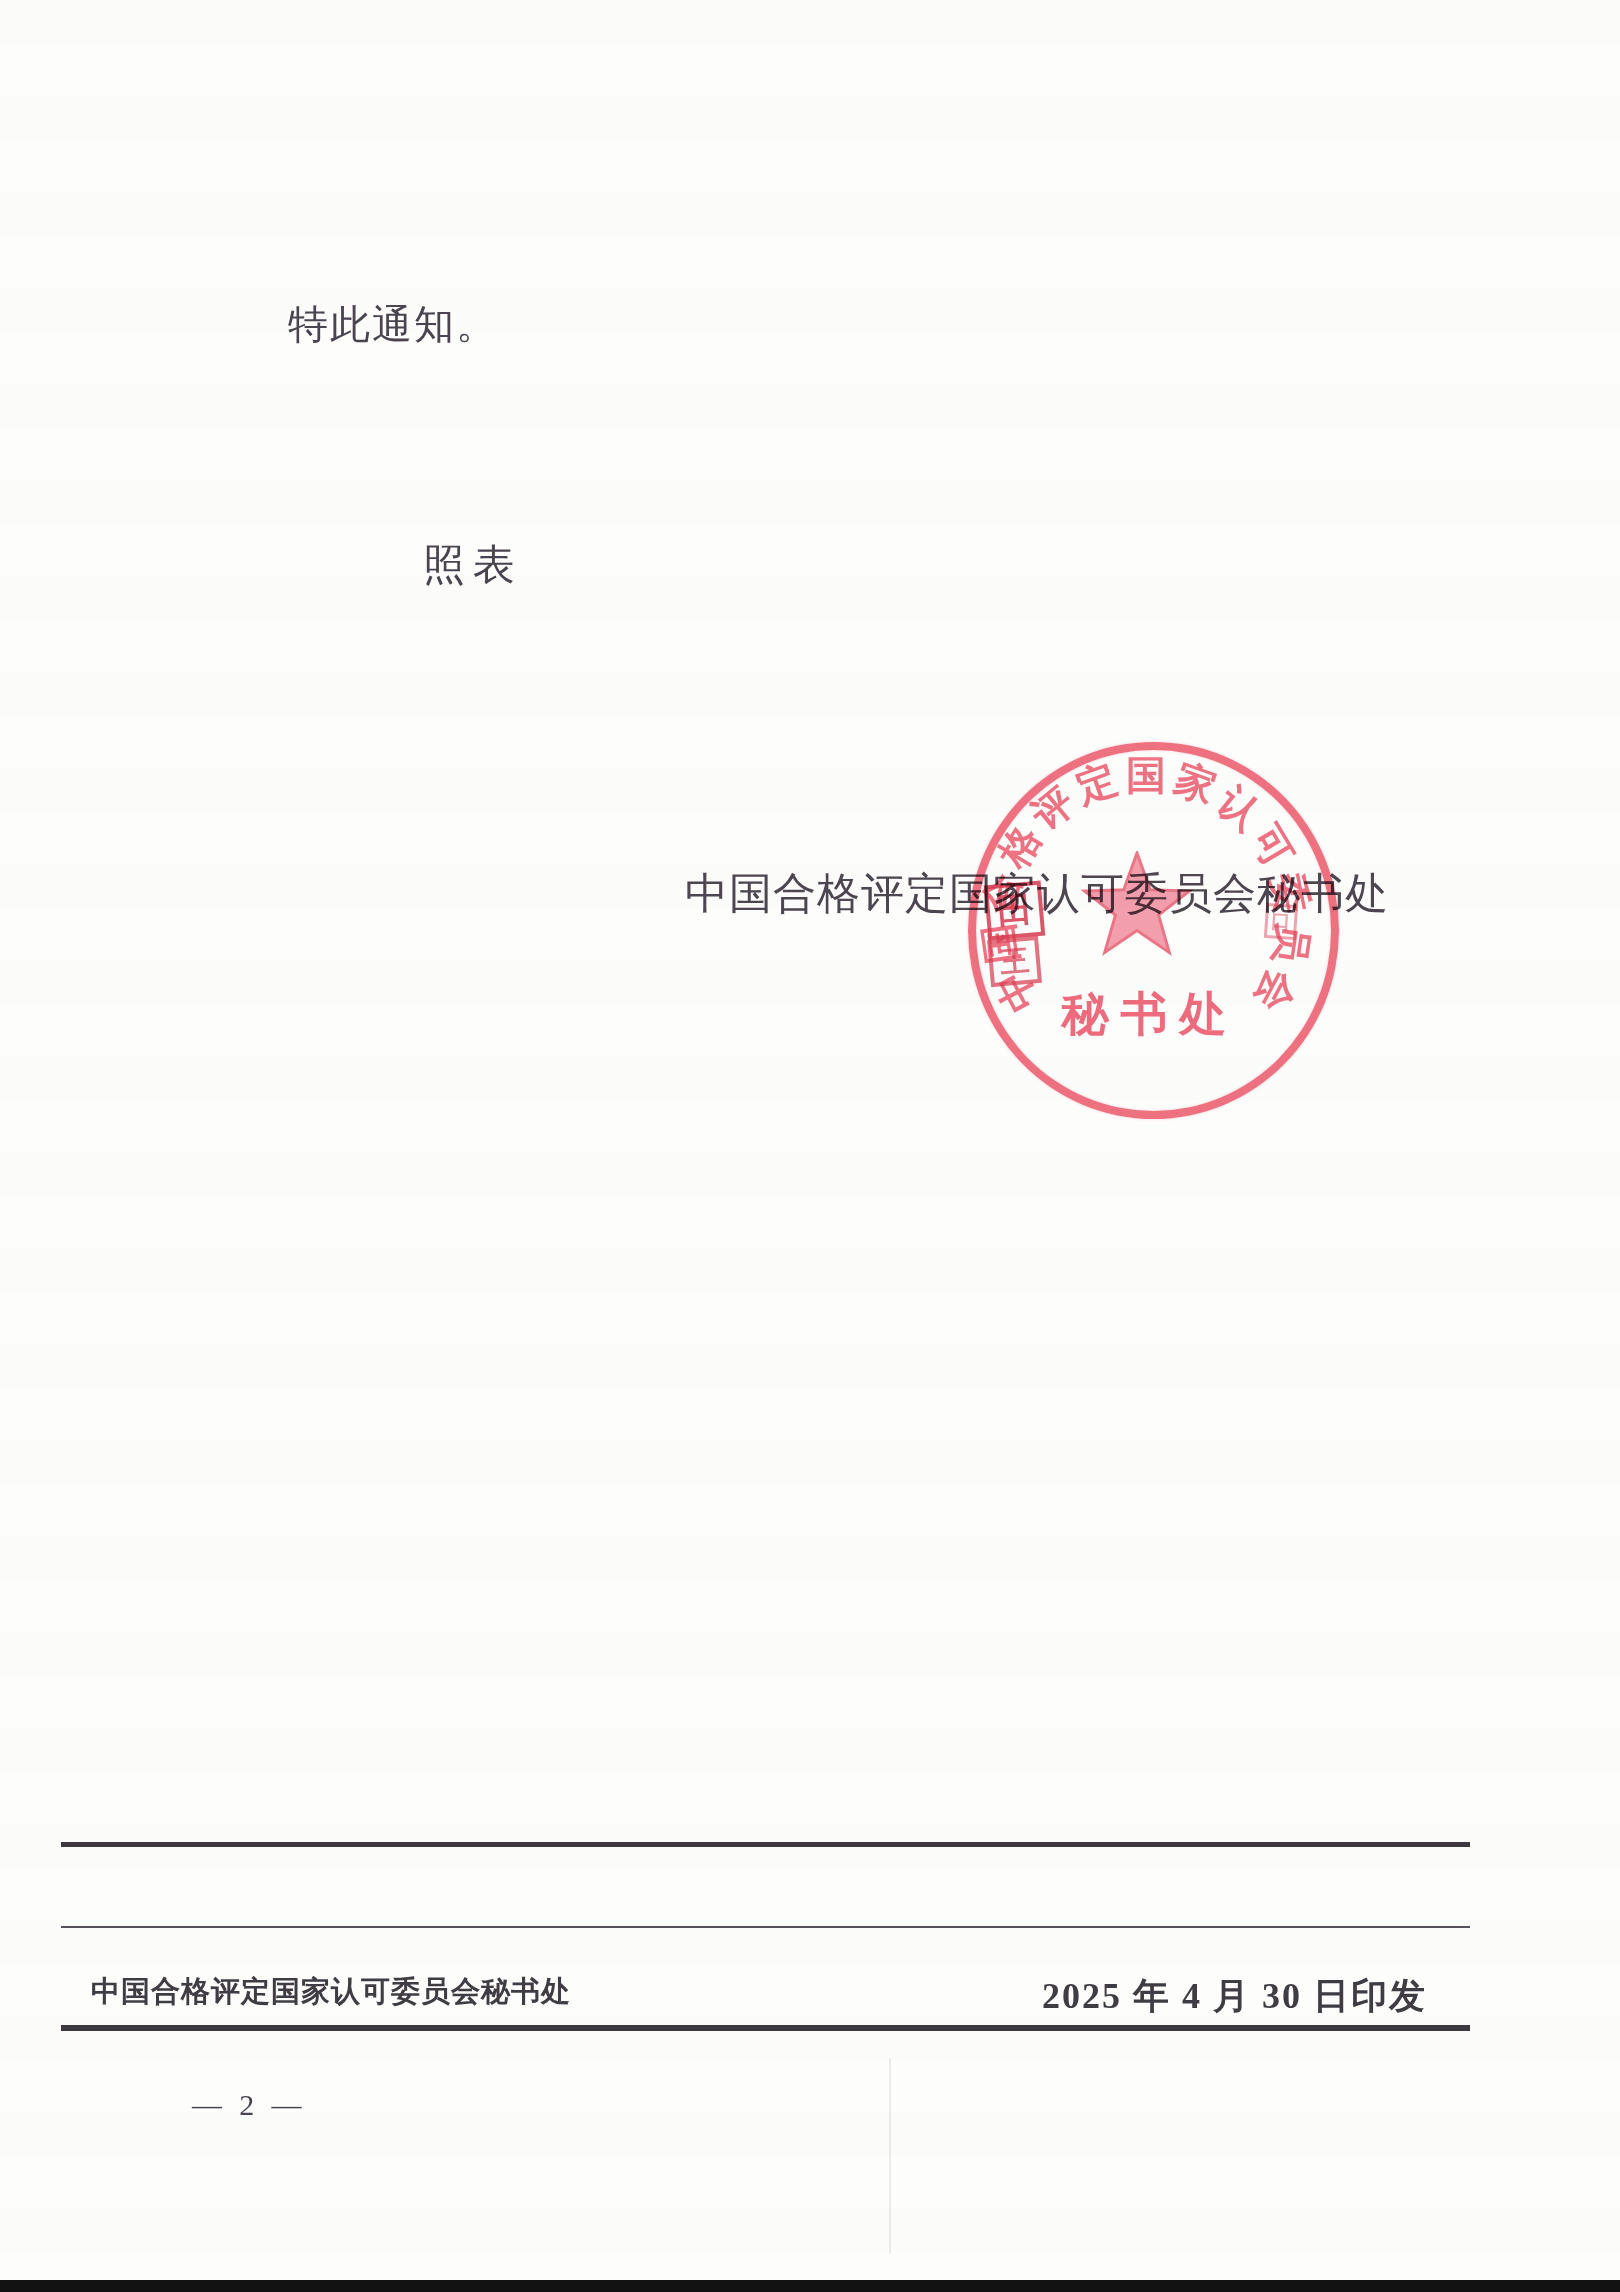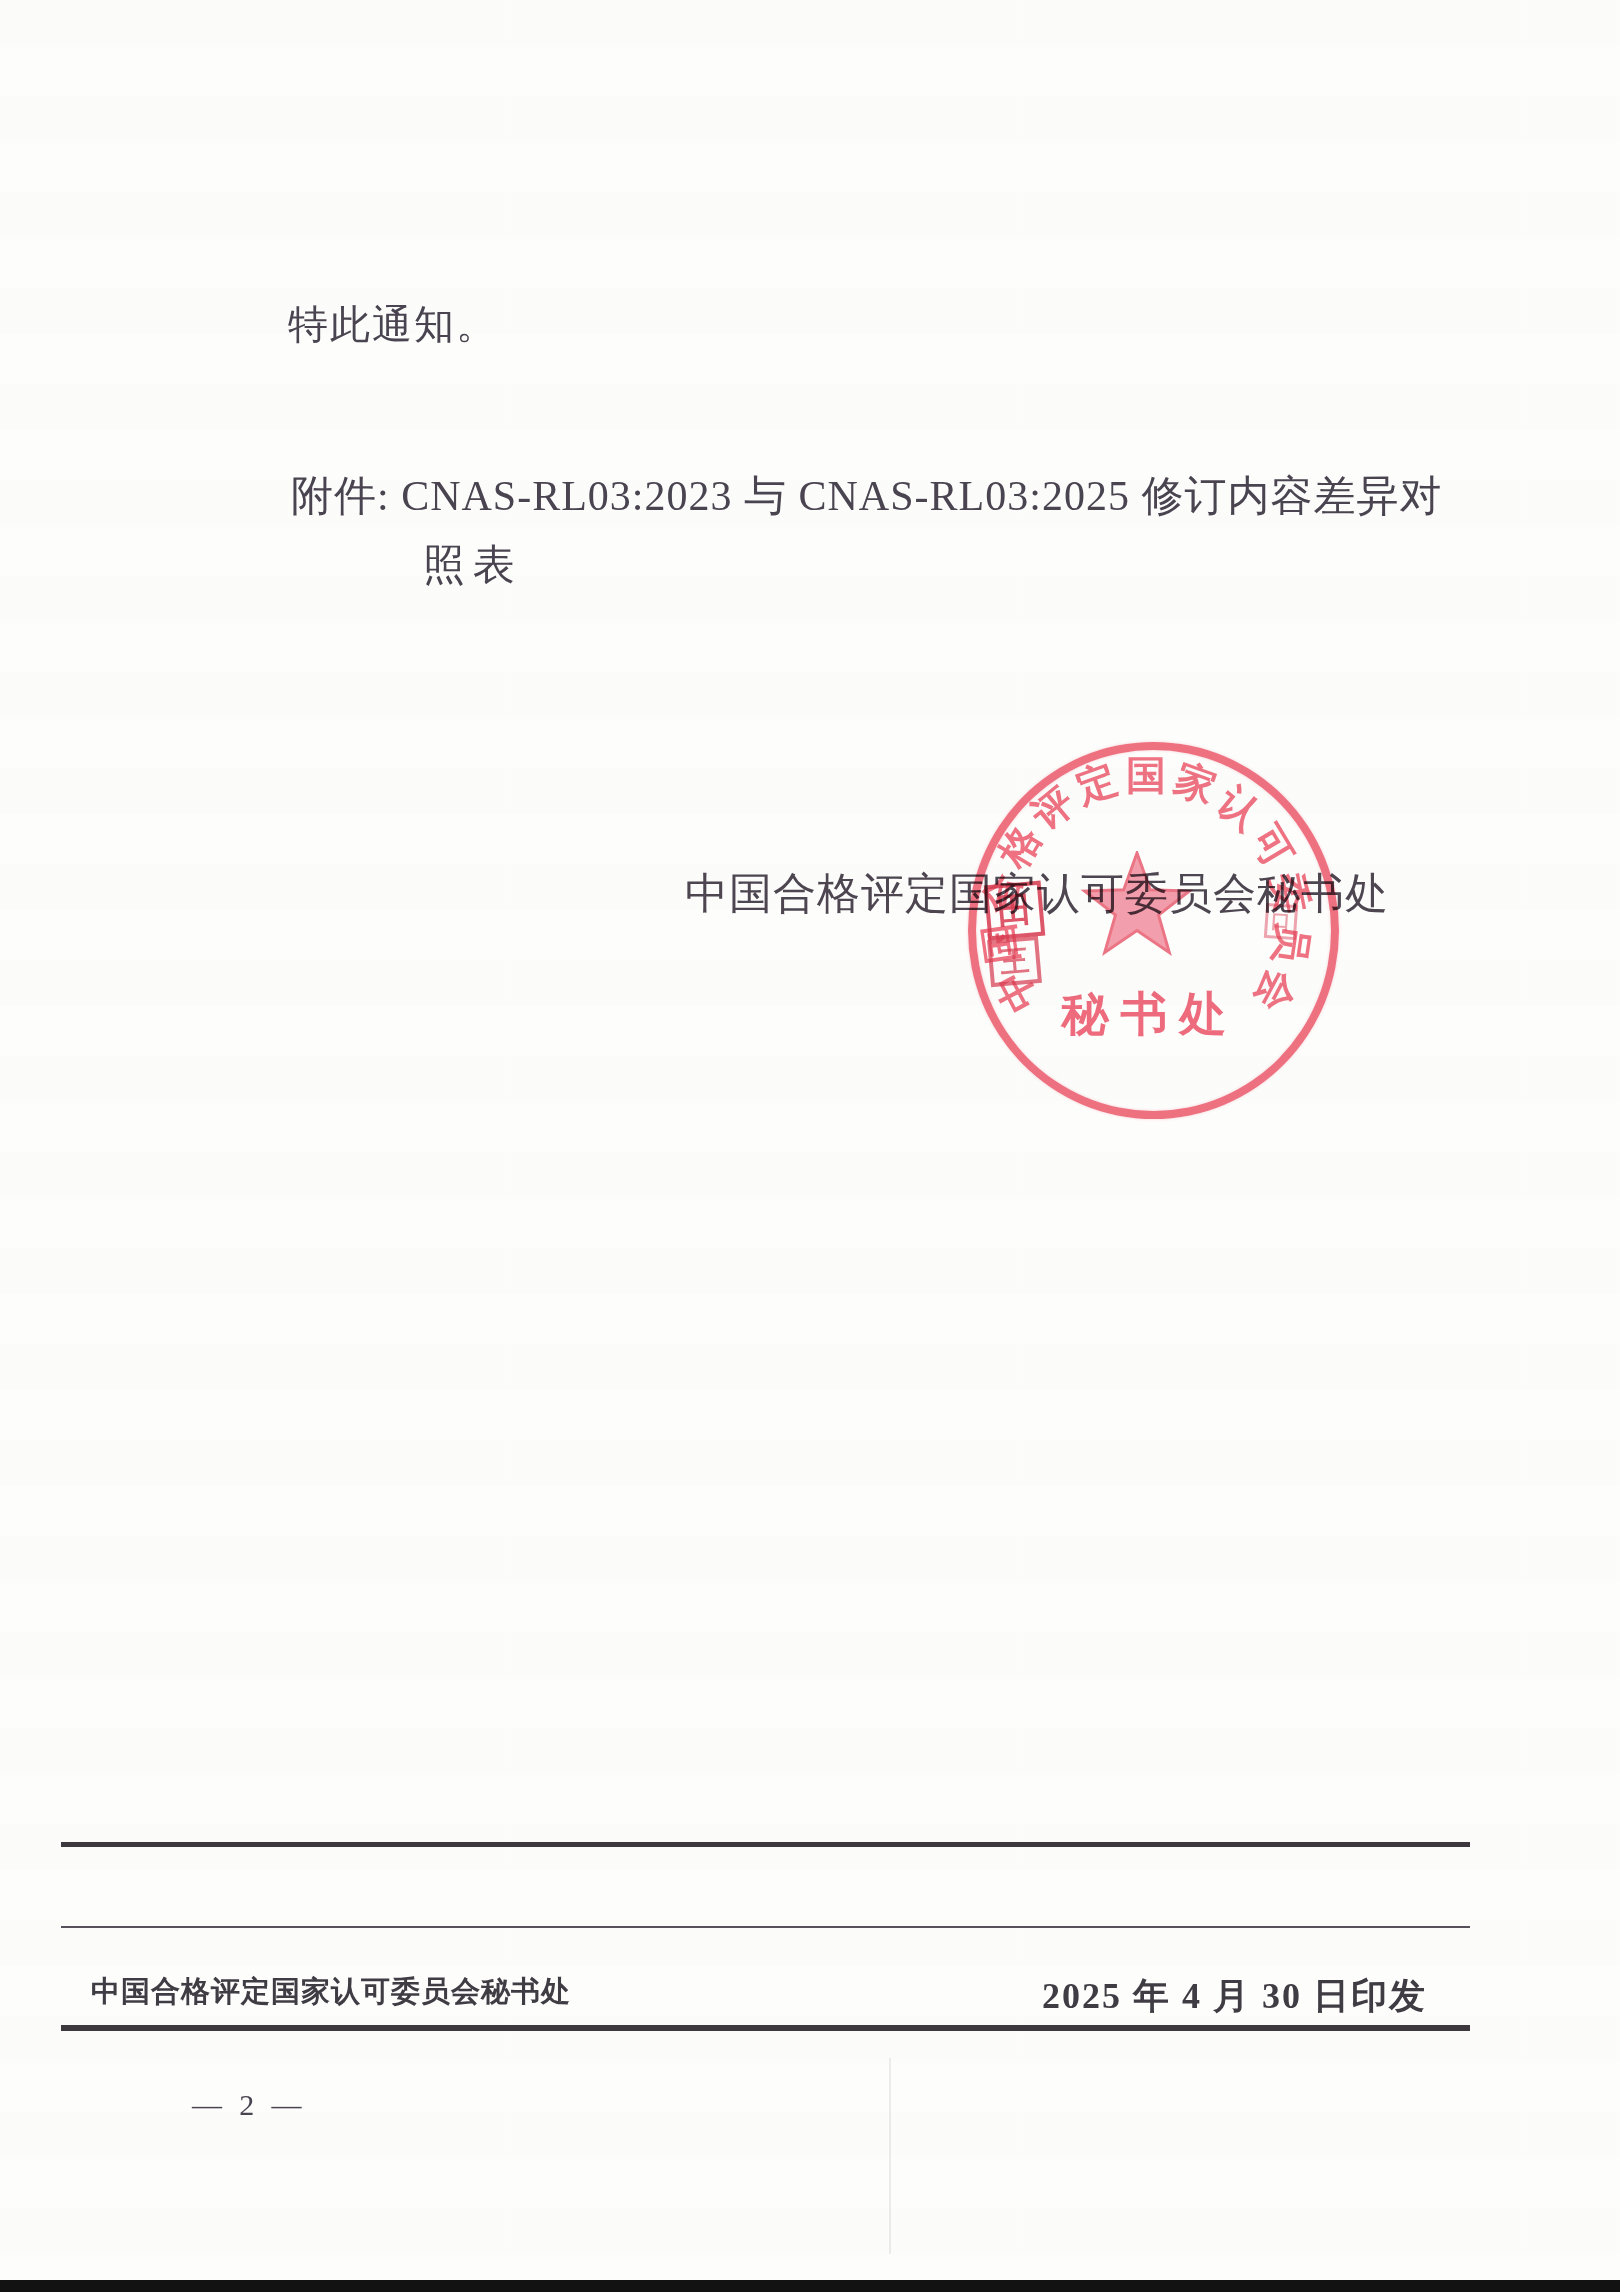--- a/index.html
+++ b/index.html
@@ -68,21 +68,20 @@
   .scan-band{position:absolute;left:0;top:2280px;width:1620px;height:12.7px;background:#121212;}
   .scan-line{position:absolute;left:889px;top:2058px;width:2px;height:196px;background:rgba(160,160,165,.18);}
 </style>
 </head>
 <body>
 
 <div class="page">
 
   <div class="abs notice">特此通知。</div>
 
-  <div class="abs attach1">附件: CNAS-RL03:2023 与 CNAS-RL03:2025 修订内容差异对</div>
   <div class="abs attach2">照表</div>
 
   <div class="abs sig-org">中国合格评定国家认可委员会秘书处</div>
 
   <div class="stamp">
     <div class="stamp-ring"></div>
 
     <div class="stamp-arc">
         <span class="arc-char" style="transform: translate(-50%, -50%) rotate(-118deg) translateY(-147px);">中</span>
         <span class="arc-char" style="transform: translate(-50%, -50%) rotate(-98.3333deg) translateY(-147px);">国</span>

